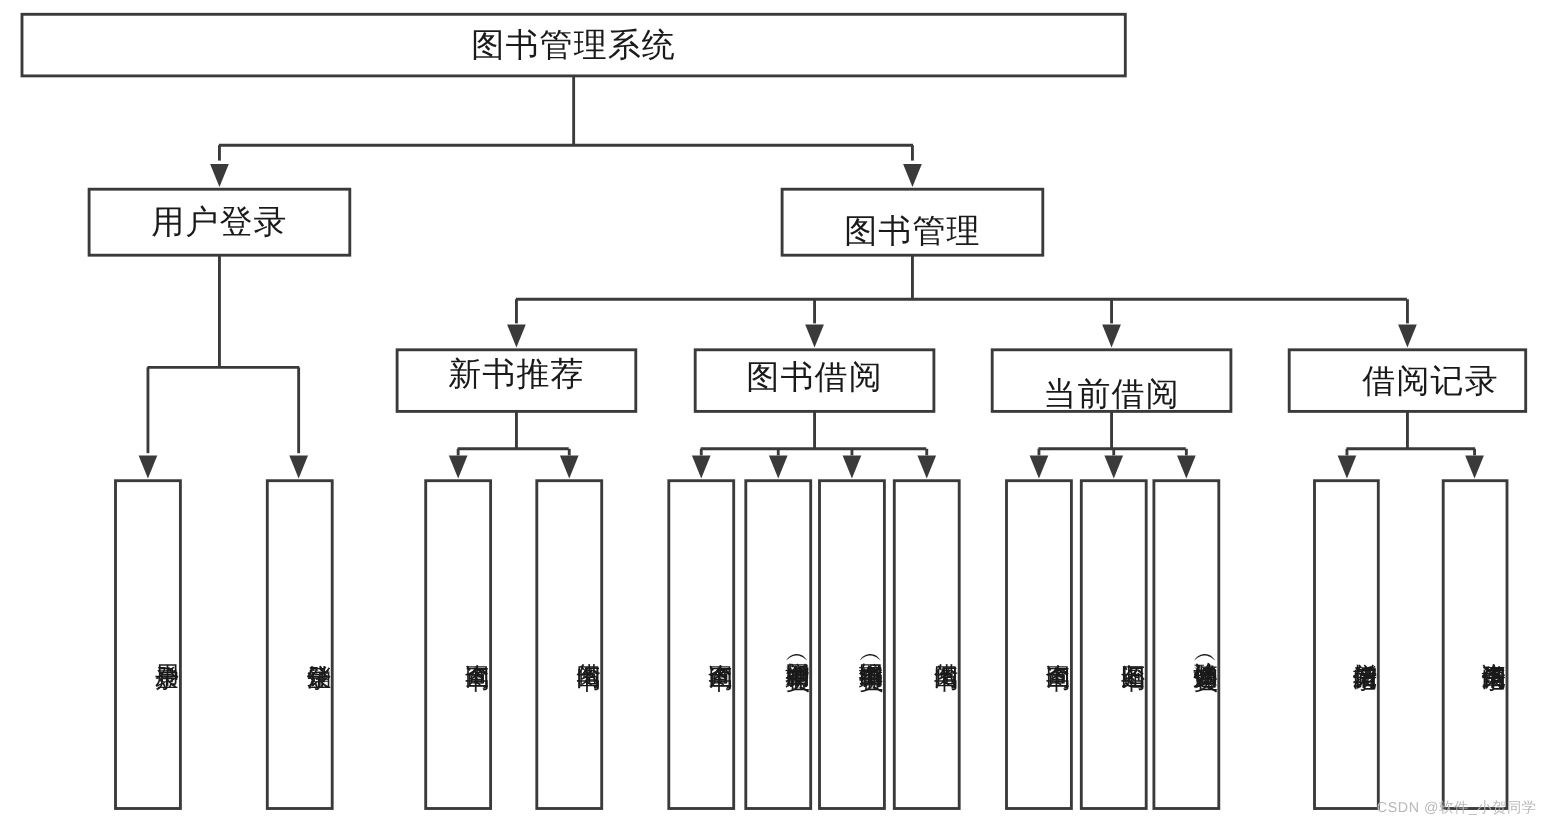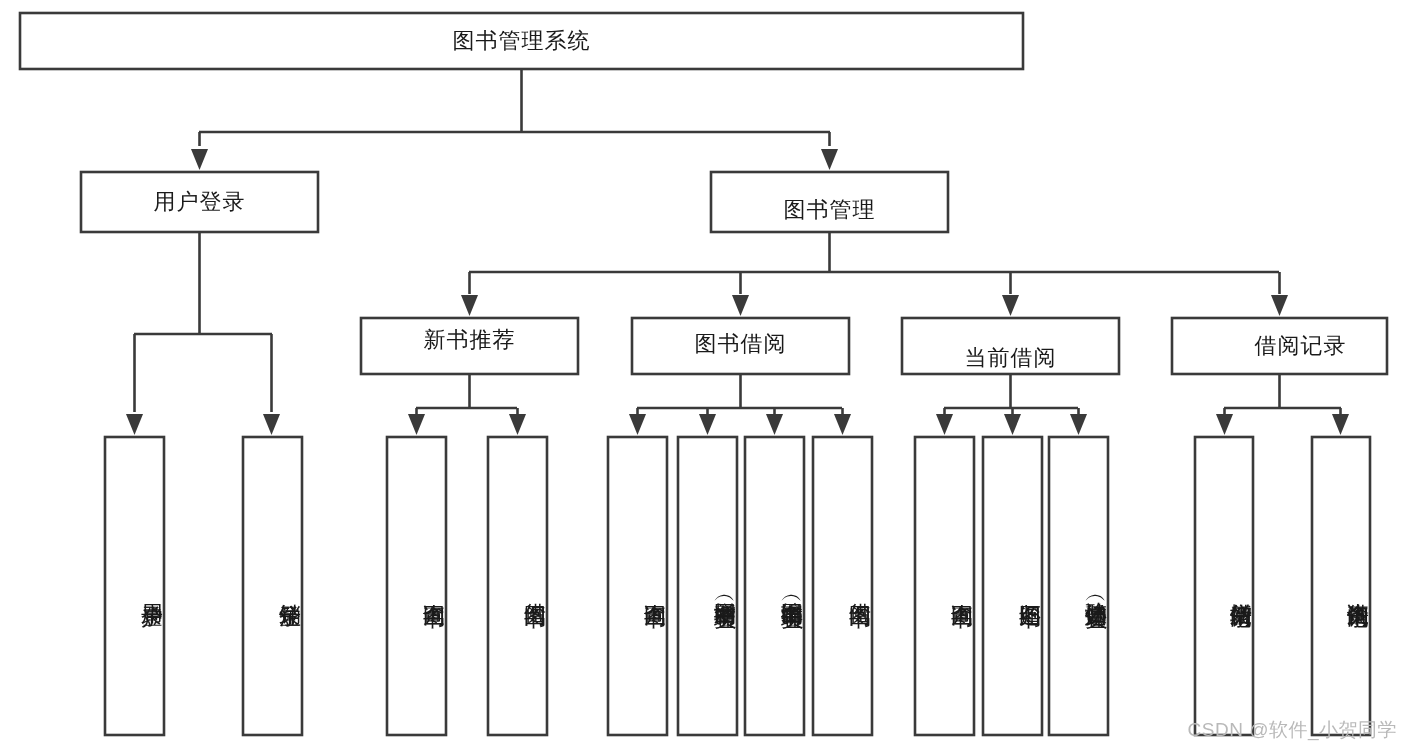--- a/index.html
+++ b/index.html
@@ -37,21 +37,21 @@
   }
   .arrow-head {
     fill: #3a3a3a;
     stroke: none;
   }
   .watermark-text {
     position: absolute;
     right: 8px;
     bottom: 4px;
     font-family: "Liberation Sans", "DejaVu Sans", sans-serif;
-    font-size: 19px;
+    font-size: 13px;
     color: #b9b9b9;
     white-space: nowrap;
     letter-spacing: 0.5px;
     user-select: none;
   }
   .v-label-wrap {
     position: absolute;
     display: flex;
     align-items: flex-start;
     justify-content: center;
@@ -64,21 +64,21 @@
     letter-spacing: 1px;
     pointer-events: none;
     white-space: nowrap;
   }
   .h-label-wrap {
     position: absolute;
     display: flex;
     align-items: center;
     justify-content: center;
     font-family: Liberation Serif, serif;
-    font-size: 22px;
+    font-size: 30px;
     color: #1a1a1a;
     letter-spacing: 1px;
     pointer-events: none;
     white-space: nowrap;
   }
 </style>
 </head>
 <body>
 
 <div id="diagram-root">

